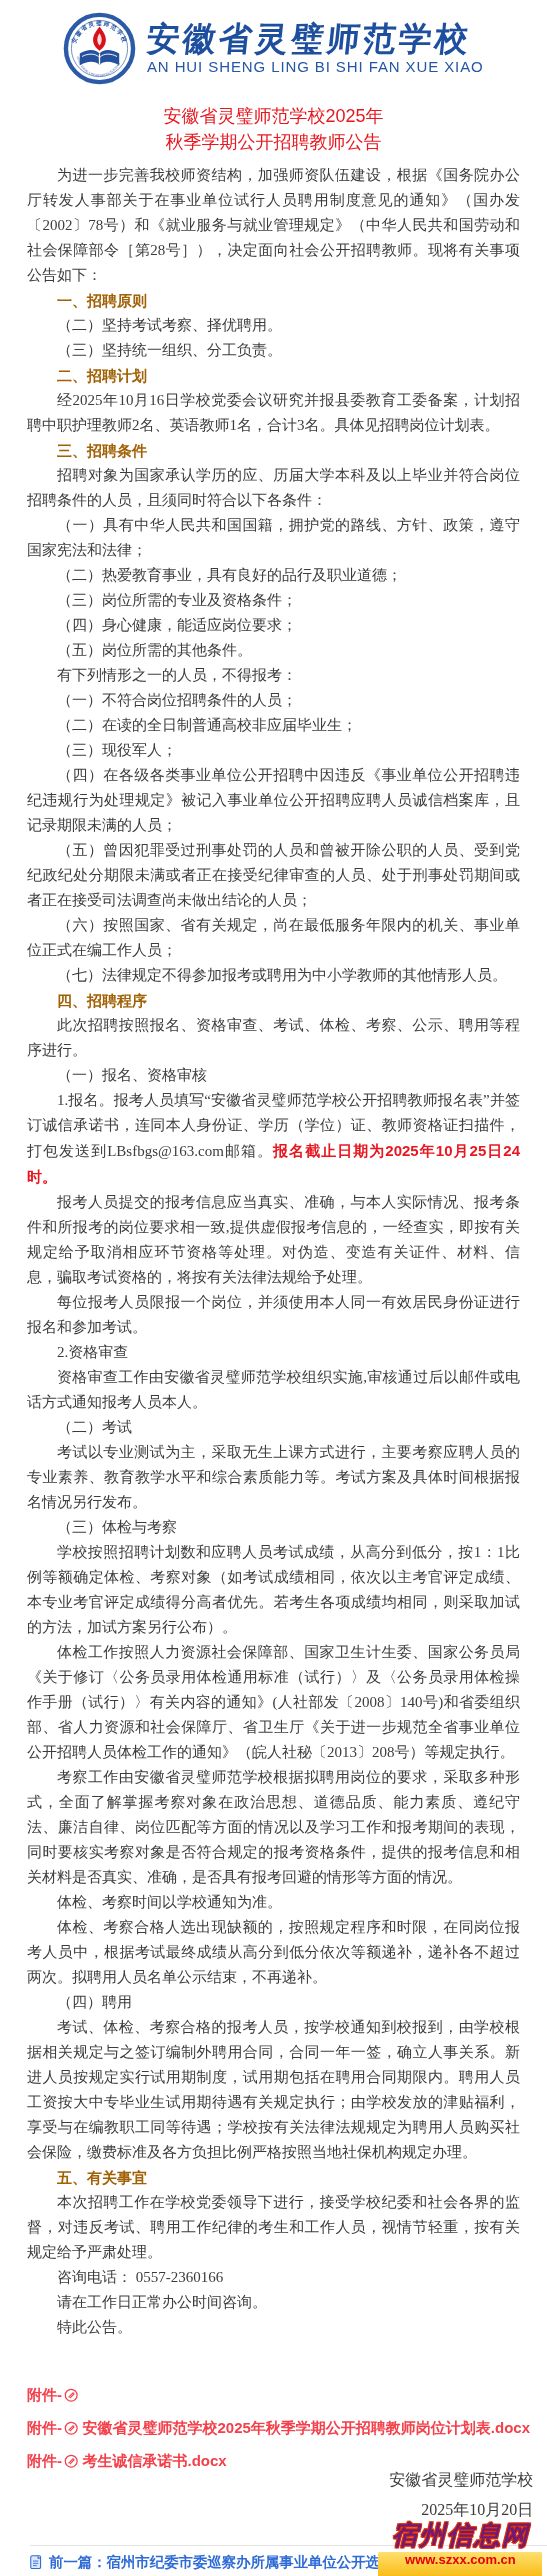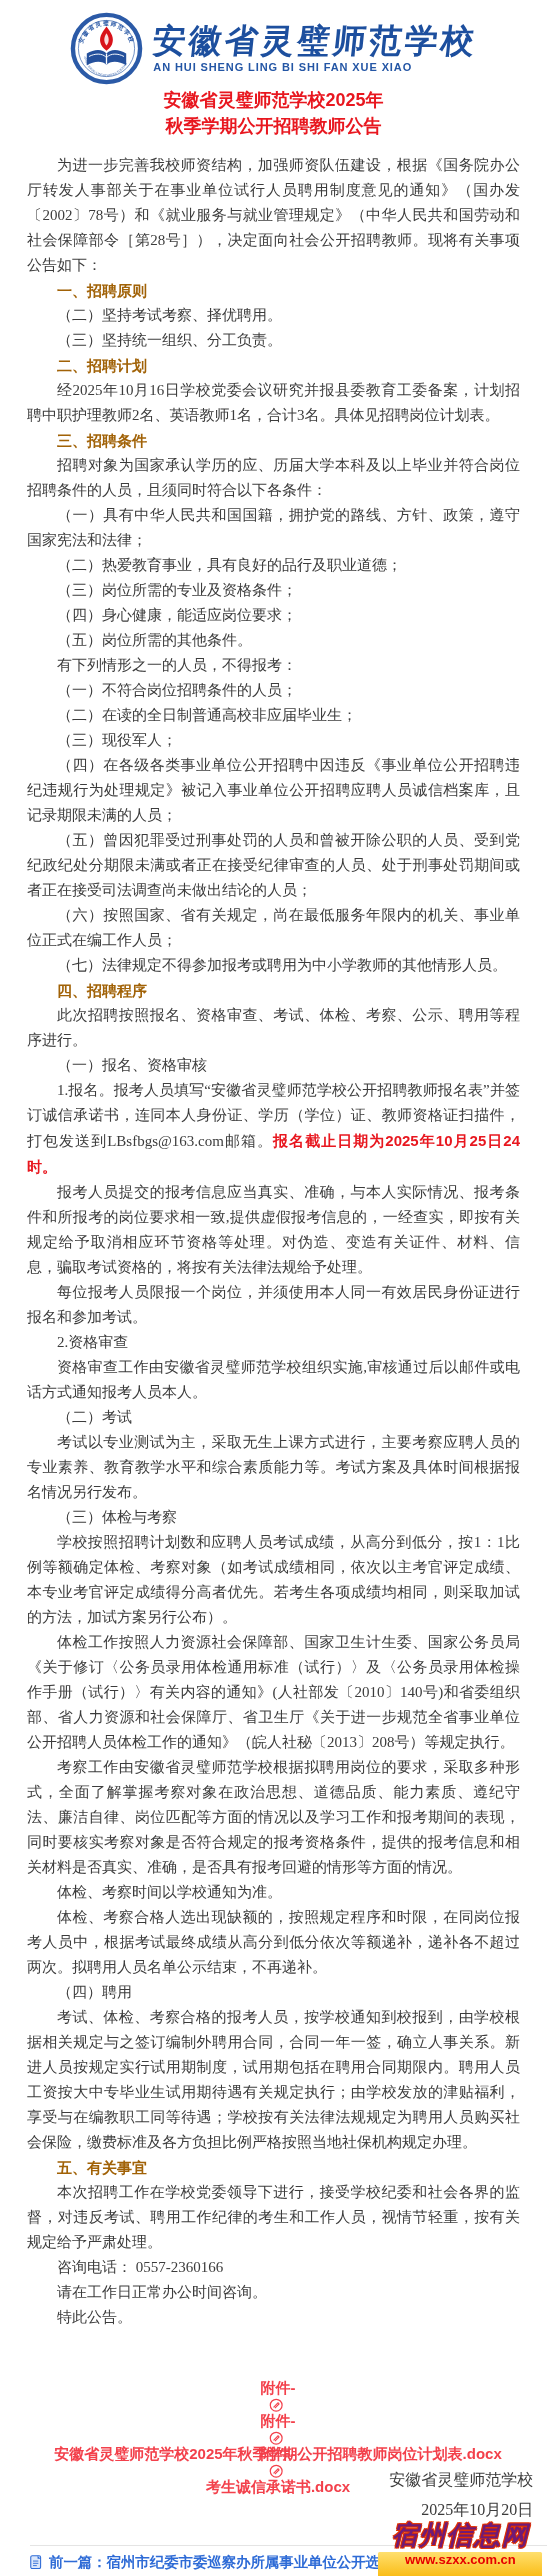--- a/index.html
+++ b/index.html
@@ -7,39 +7,39 @@
   .page { position:relative; width:547px; height:2576px; margin:0 auto; background:#fff; overflow:hidden;
           font-family:"Liberation Serif","DejaVu Serif",serif; }
 
   
   .header { display:flex; justify-content:center; align-items:center; gap:10.6px; padding-top:15px; height:81px; }
   .logo-svg { width:73px; height:73px; flex:0 0 auto; }
   .name-wrap { text-align:left; }
   .school-name { font-size:33px; font-weight:bold; color:#1d4f9e; letter-spacing:3px;
                  transform:skewX(-6deg); line-height:1.1; }
   .pinyin { margin-top:1px; font-family:"Liberation Sans","DejaVu Sans",sans-serif;
-            font-size:11px; font-weight:700; color:#2456a5; letter-spacing:0.9px; }
-
-  
-  .doc-title { margin-top:6px; text-align:center; color:#e8171f;
+            font-size:15px; font-weight:400; color:#2456a5; letter-spacing:0.9px; }
+
+  
+  .doc-title { margin-top:22px; text-align:center; color:#e8171f;
                font-family:"Liberation Sans","DejaVu Sans",sans-serif;
-               font-size:18px; font-weight:bold; line-height:26px; }
-
-  
-  .body { margin:14px 27px 0 27px; height:2223px; overflow:hidden;
+               font-size:18px; font-weight:normal; line-height:26px; }
+
+  
+  .body { margin:8px 27px 0 27px; height:2223px; overflow:hidden;
           font-size:15px; line-height:25px; color:#3c3c3c; text-align:justify; }
   .body p { text-indent:2em; }
   .body p.hd { font-family:"Liberation Sans","DejaVu Sans",sans-serif; font-weight:bold; color:#a16207; }
   .body span.red { color:#e8171f; font-weight:bold; font-family:"Liberation Sans","DejaVu Sans",sans-serif; }
 
   
   .attachments { position:absolute; left:27px; top:3130; top:2379px; width:502px;
                  font-family:"Liberation Sans","DejaVu Sans",sans-serif; }
   .att-row { display:flex; align-items:center; height:33px; color:#f3404b;
-             font-size:15px; font-weight:bold; cursor:pointer; white-space:nowrap;flex-direction:column; }
+             font-size:15px; font-weight:bold; cursor:pointer; white-space:nowrap; }
   .att-ic { display:inline-flex; width:14.4px; height:14.4px; margin:0 4.6px 0 1.5px; color:#f3404b; }
   .att-ic svg { width:14.4px; height:14.4px; }
 
   
   .signature { position:absolute; right:13.7px; top:2465px; text-align:right;
                font-size:16px; color:#3c3c3c; line-height:30px; }
 
   
   .footer { position:absolute; left:30px; right:0; top:2545px; border-top:0.8px solid #e4e4e4;
             padding-top:6.8px; display:flex; align-items:center; gap:6px;
@@ -120,21 +120,21 @@
       <p><span>（一）报名、资格审核</span></p>
       <p><span>1.报名。报考人员填写“安徽省灵璧师范学校公开招聘教师报名表”并签订诚信承诺书，连同本人身份证、学历（学位）证、教师资格证扫描件，打包发送到LBsfbgs@163.com邮箱。</span><span class="red">报名截止日期为2025年10月25日24时。</span></p>
       <p><span>报考人员提交的报考信息应当真实、准确，与本人实际情况、报考条件和所报考的岗位要求相一致,提供虚假报考信息的，一经查实，即按有关规定给予取消相应环节资格等处理。对伪造、变造有关证件、材料、信息，骗取考试资格的，将按有关法律法规给予处理。</span></p>
       <p><span>每位报考人员限报一个岗位，并须使用本人同一有效居民身份证进行报名和参加考试。</span></p>
       <p><span>2.资格审查</span></p>
       <p><span>资格审查工作由安徽省灵璧师范学校组织实施,审核通过后以邮件或电话方式通知报考人员本人。</span></p>
       <p><span>（二）考试</span></p>
       <p><span>考试以专业测试为主，采取无生上课方式进行，主要考察应聘人员的专业素养、教育教学水平和综合素质能力等。考试方案及具体时间根据报名情况另行发布。</span></p>
       <p><span>（三）体检与考察</span></p>
       <p><span>学校按照招聘计划数和应聘人员考试成绩，从高分到低分，按1：1比例等额确定体检、考察对象（如考试成绩相同，依次以主考官评定成绩、本专业考官评定成绩得分高者优先。若考生各项成绩均相同，则采取加试的方法，加试方案另行公布）。</span></p>
-      <p><span>体检工作按照人力资源社会保障部、国家卫生计生委、国家公务员局《关于修订〈公务员录用体检通用标准（试行）〉及〈公务员录用体检操作手册（试行）〉有关内容的通知》(人社部发〔2010〕140号)和省委组织部、省人力资源和社会保障厅、省卫生厅《关于进一步规范全省事业单位公开招聘人员体检工作的通知》（皖人社秘〔2013〕208号）等规定执行。</span></p>
+      <p><span>体检工作按照人力资源社会保障部、国家卫生计生委、国家公务员局《关于修订〈公务员录用体检通用标准（试行）〉及〈公务员录用体检操作手册（试行）〉有关内容的通知》(人社部发〔2008〕140号)和省委组织部、省人力资源和社会保障厅、省卫生厅《关于进一步规范全省事业单位公开招聘人员体检工作的通知》（皖人社秘〔2013〕208号）等规定执行。</span></p>
       <p><span>考察工作由安徽省灵璧师范学校根据拟聘用岗位的要求，采取多种形式，全面了解掌握考察对象在政治思想、道德品质、能力素质、遵纪守法、廉洁自律、岗位匹配等方面的情况以及学习工作和报考期间的表现，同时要核实考察对象是否符合规定的报考资格条件，提供的报考信息和相关材料是否真实、准确，是否具有报考回避的情形等方面的情况。</span></p>
       <p><span>体检、考察时间以学校通知为准。</span></p>
       <p><span>体检、考察合格人选出现缺额的，按照规定程序和时限，在同岗位报考人员中，根据考试最终成绩从高分到低分依次等额递补，递补各不超过两次。拟聘用人员名单公示结束，不再递补。</span></p>
       <p><span>（四）聘用</span></p>
       <p><span>考试、体检、考察合格的报考人员，按学校通知到校报到，由学校根据相关规定与之签订编制外聘用合同，合同一年一签，确立人事关系。新进人员按规定实行试用期制度，试用期包括在聘用合同期限内。聘用人员工资按大中专毕业生试用期待遇有关规定执行；由学校发放的津贴福利，享受与在编教职工同等待遇；学校按有关法律法规规定为聘用人员购买社会保险，缴费标准及各方负担比例严格按照当地社保机构规定办理。</span></p>
       <p class="hd"><span>五、有关事宜</span></p>
       <p><span>本次招聘工作在学校党委领导下进行，接受学校纪委和社会各界的监督，对违反考试、聘用工作纪律的考生和工作人员，视情节轻重，按有关规定给予严肃处理。</span></p>
       <p><span>咨询电话： 0557-2360166</span></p>
       <p><span>请在工作日正常办公时间咨询。</span></p>
       <p><span>特此公告。</span></p>

